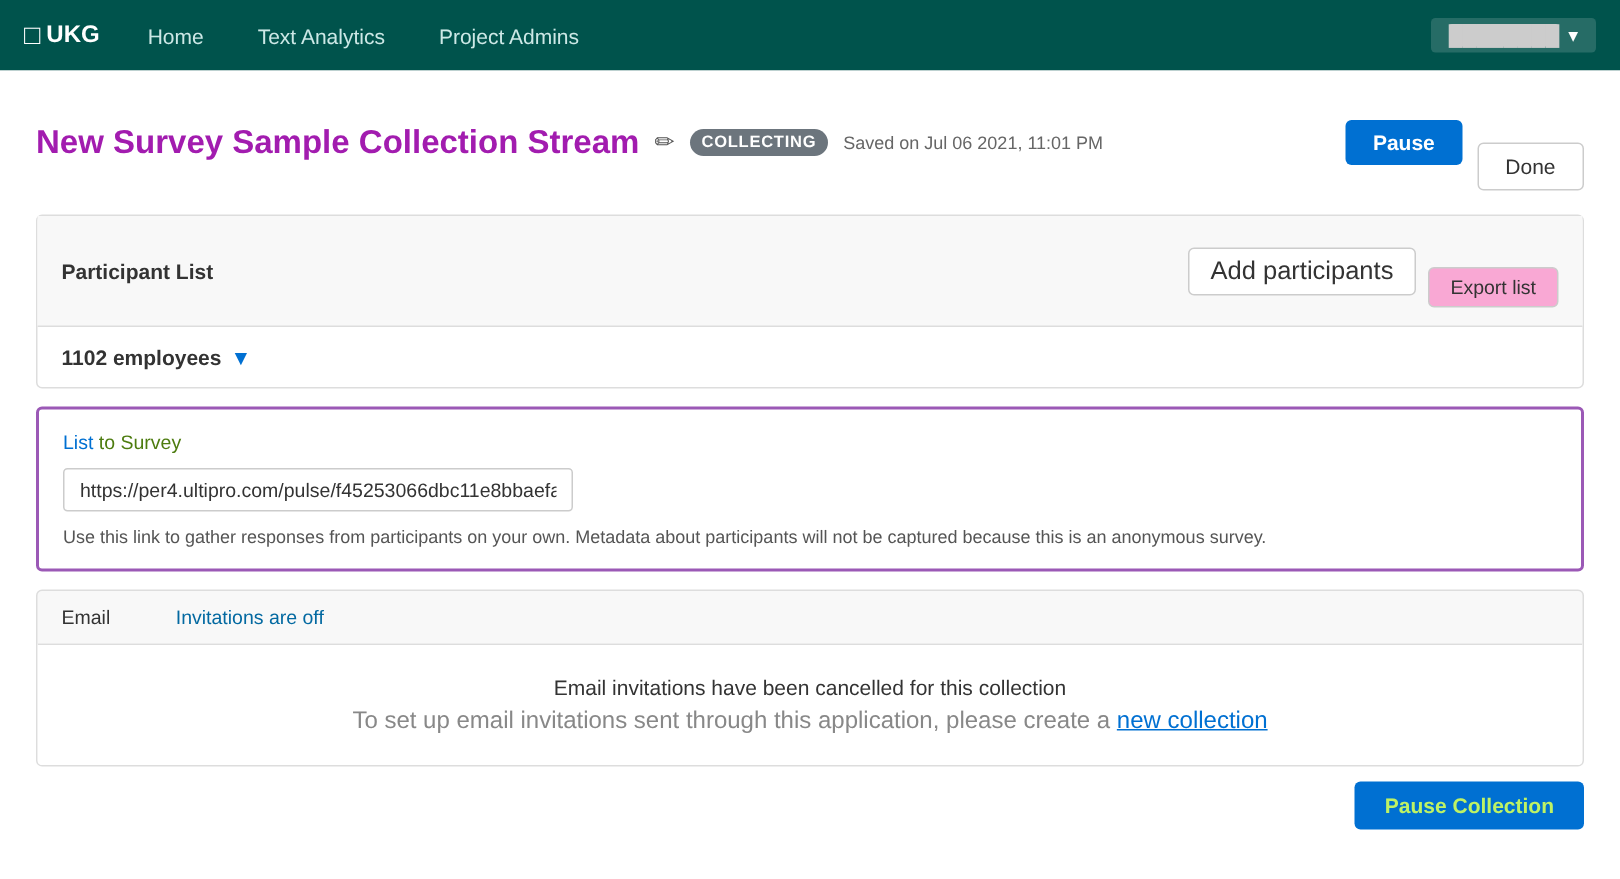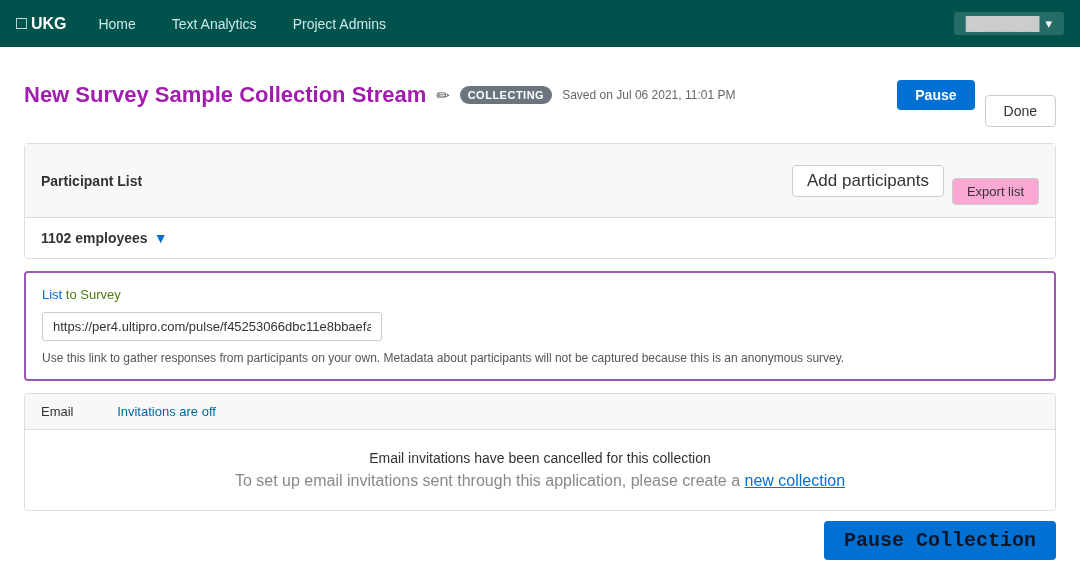--- a/index.html
+++ b/index.html
@@ -220,28 +220,27 @@
     .email-note a { color: #0070d2; }
 
     
     .footer-bar {
       display: flex;
       justify-content: flex-end;
       padding: 10px 0 0 0;
     }
     .btn-pause-collection {
       background: #0070d2;
-      color: #0f172a;
+      color: #bef264;
       border: none;
       padding: 8px 20px;
       border-radius: 4px;
       cursor: pointer;
-      font-size: 20px;
-      font-weight: bold;
-      font-family: Liberation Mono, monospace;
+      font-size: 14px;
+      font-weight: bold;
     }
   </style>
 </head>
 <body>
 
 <nav class="navbar">
   <div class="navbar-logo">
     <span class="logo-icon">□</span>
     <span>UKG</span>
   </div>

